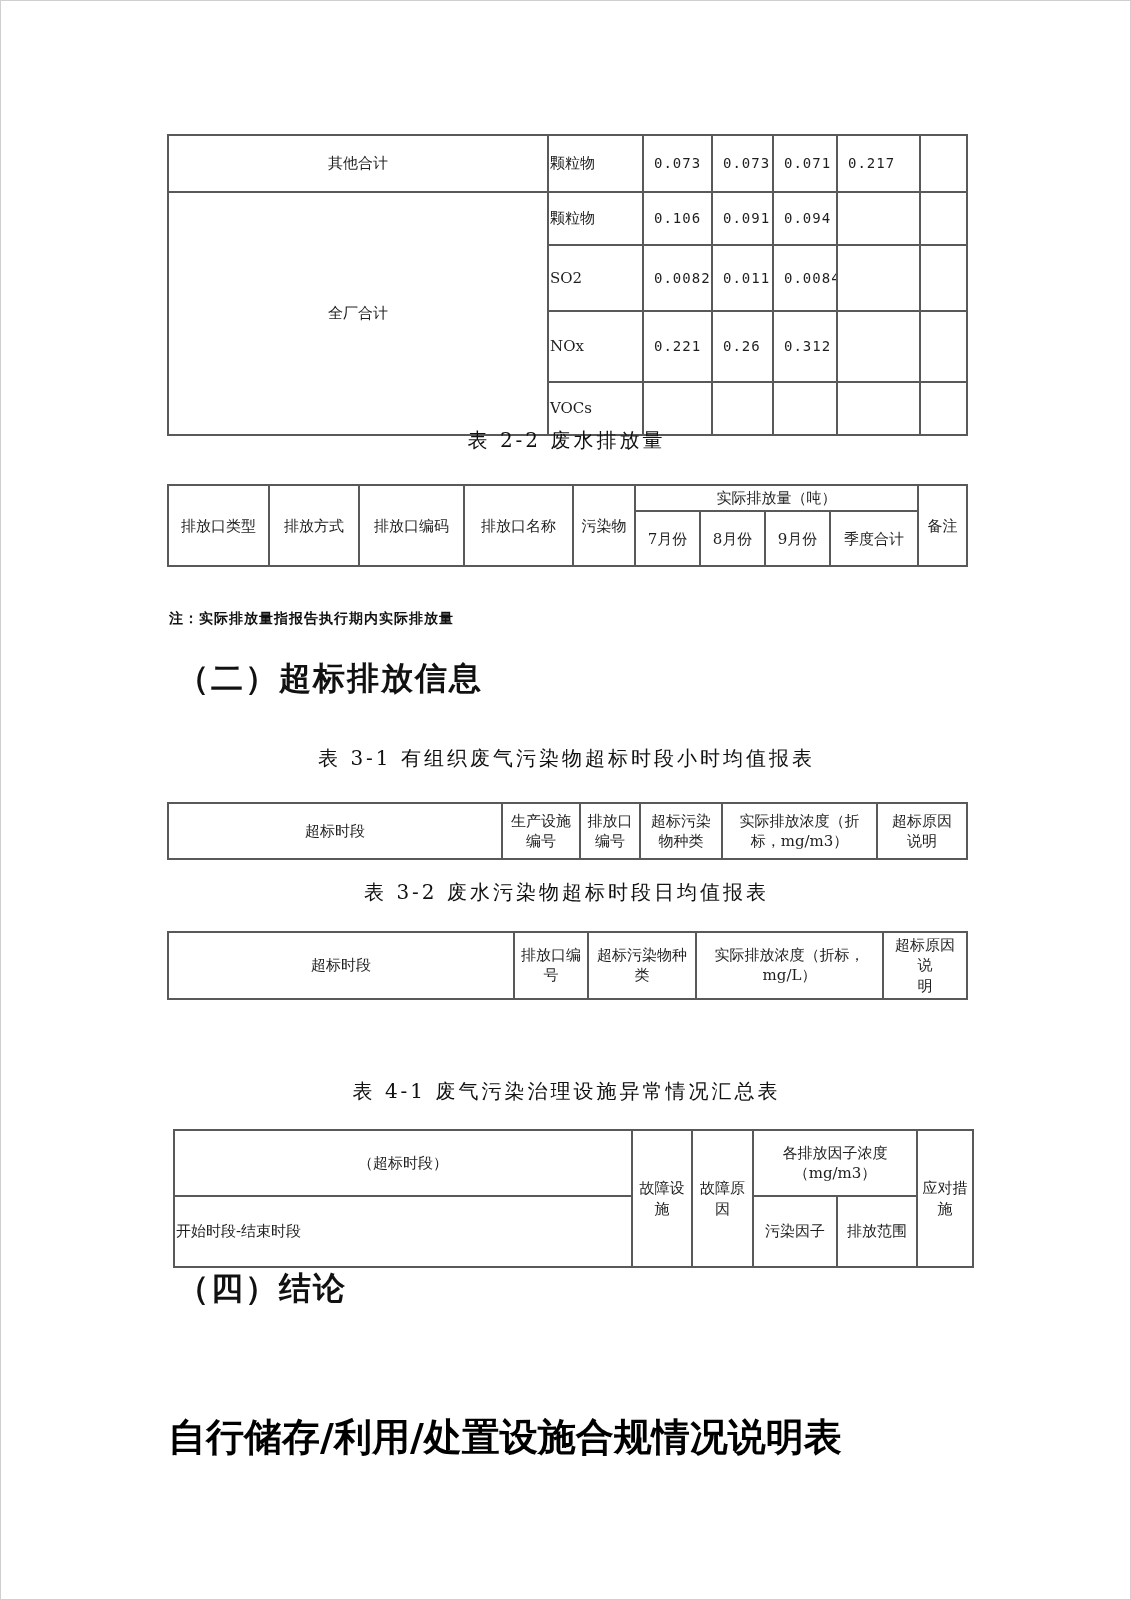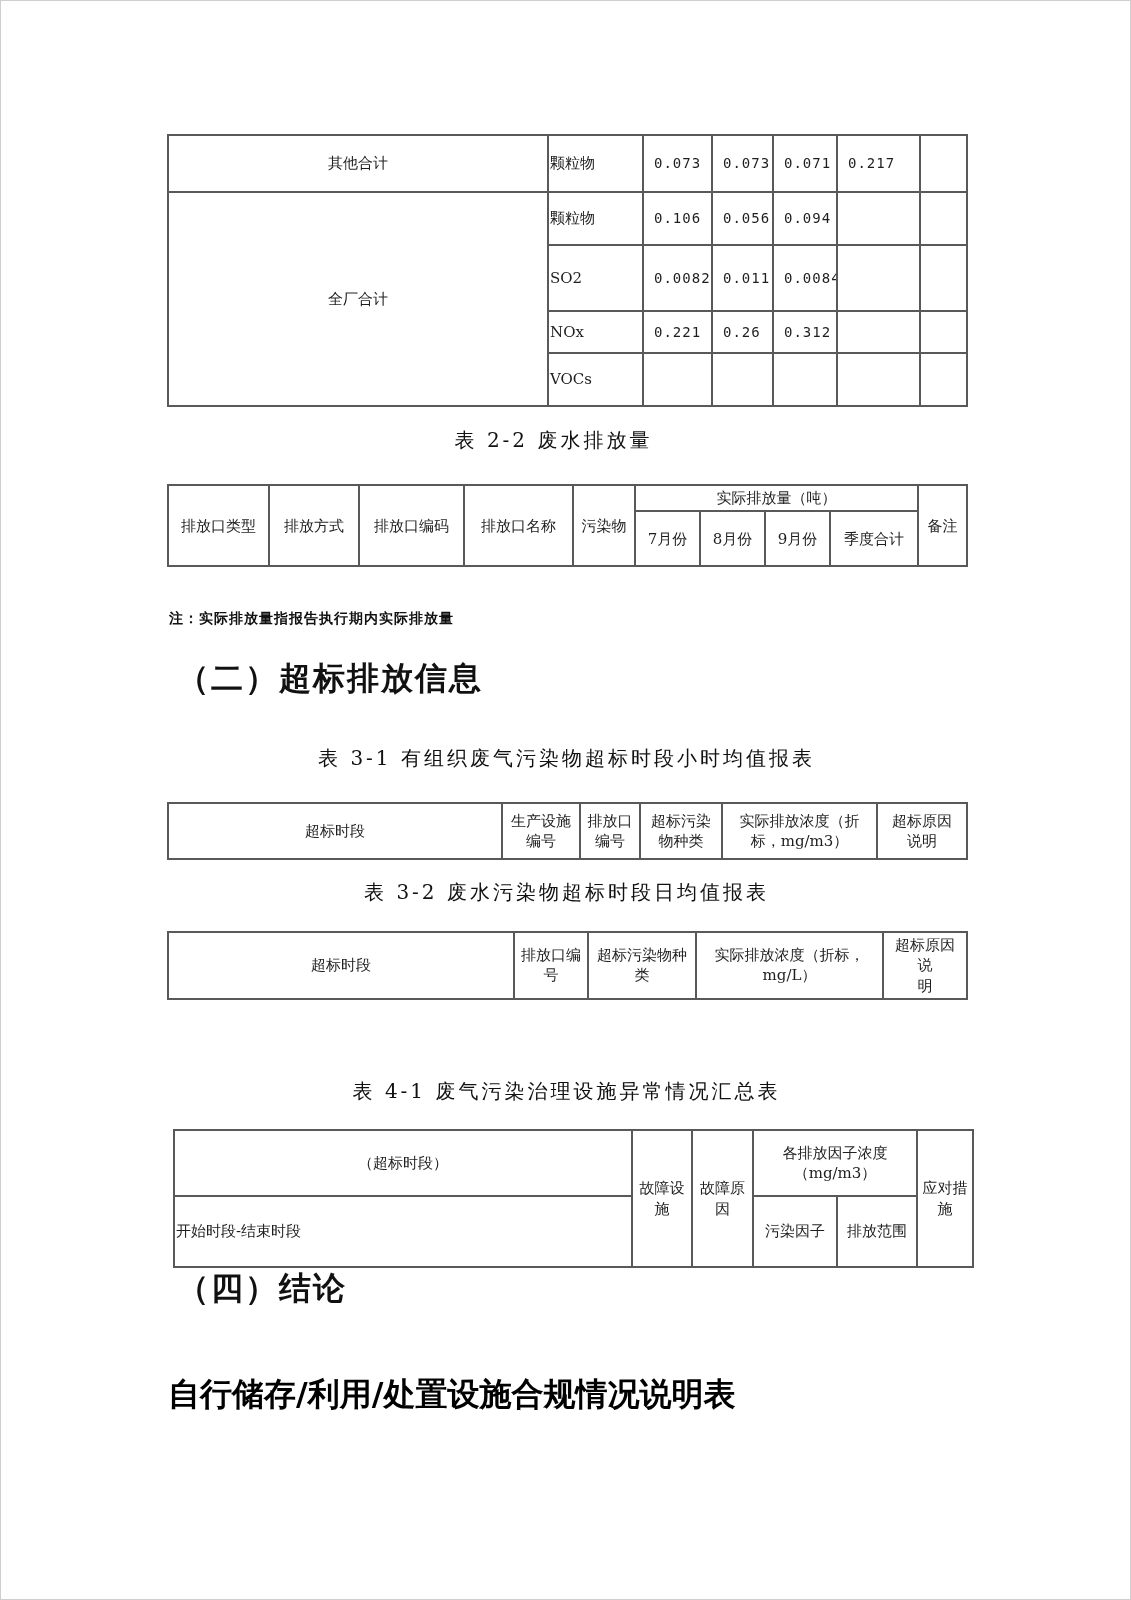--- a/index.html
+++ b/index.html
@@ -29,21 +29,21 @@
     width:799px; text-align:center; font-size:20px; letter-spacing:3px;
     color:#111; white-space:nowrap;
   }
   .sec-heading {
     font-size:32px; font-weight:700; letter-spacing:2px; color:#111;
     white-space:nowrap;
   }
   .small-note { font-size:14px; font-weight:600; letter-spacing:1px; color:#111; }
   .conclusion-text { font-size:14px; letter-spacing:0.5px; color:#111; }
   .big-title {
-    font-size:32px; font-weight:700; color:#000; letter-spacing:0px; white-space:nowrap;
+    font-size:38px; font-weight:700; color:#000; letter-spacing:0px; white-space:nowrap;margin-top:39px;
   }
 </style>
 </head>
 <body>
 
 <div class="page">
 
   <table class="abs" style="left:166px; top:133px;">
     <colgroup>
       <col style="width:380px">
@@ -61,53 +61,53 @@
         <td class="num">0.073</td>
         <td class="num">0.073</td>
         <td class="num">0.071</td>
         <td class="num">0.217</td>
         <td></td>
       </tr>
       <tr>
         <td rowspan="4">全厂合计</td>
         <td class="left" style="height:53px">颗粒物</td>
         <td class="num">0.106</td>
-        <td class="num">0.056</td>
+        <td class="num">0.091</td>
         <td class="num">0.094</td>
         <td class="num"></td>
         <td></td>
       </tr>
       <tr>
         <td class="left" style="height:66px">SO2</td>
         <td class="num">0.0082</td>
         <td class="num">0.011</td>
         <td class="num">0.0084</td>
         <td class="num"></td>
         <td></td>
       </tr>
       <tr>
-        <td class="left" style="height:42px">NOx</td>
+        <td class="left" style="height:71px">NOx</td>
         <td class="num">0.221</td>
         <td class="num">0.26</td>
         <td class="num">0.312</td>
         <td class="num"></td>
         <td></td>
       </tr>
       <tr>
         <td class="left" style="height:53px">VOCs</td>
         <td class="num"></td>
         <td class="num"></td>
         <td class="num"></td>
         <td class="num"></td>
         <td></td>
       </tr>
     </tbody>
   </table>
 
-  <div class="abs tbl-title" style="left:153px; top:426px;">表 2-2 废水排放量</div>
+  <div class="abs tbl-title" style="left:166px; top:426px;">表 2-2 废水排放量</div>
 
   <table class="abs" style="left:166px; top:483px;">
     <colgroup>
       <col style="width:101px">
         <col style="width:90px">
         <col style="width:105px">
         <col style="width:109px">
       <col style="width:62px">
         <col style="width:65px">
         <col style="width:65px">

